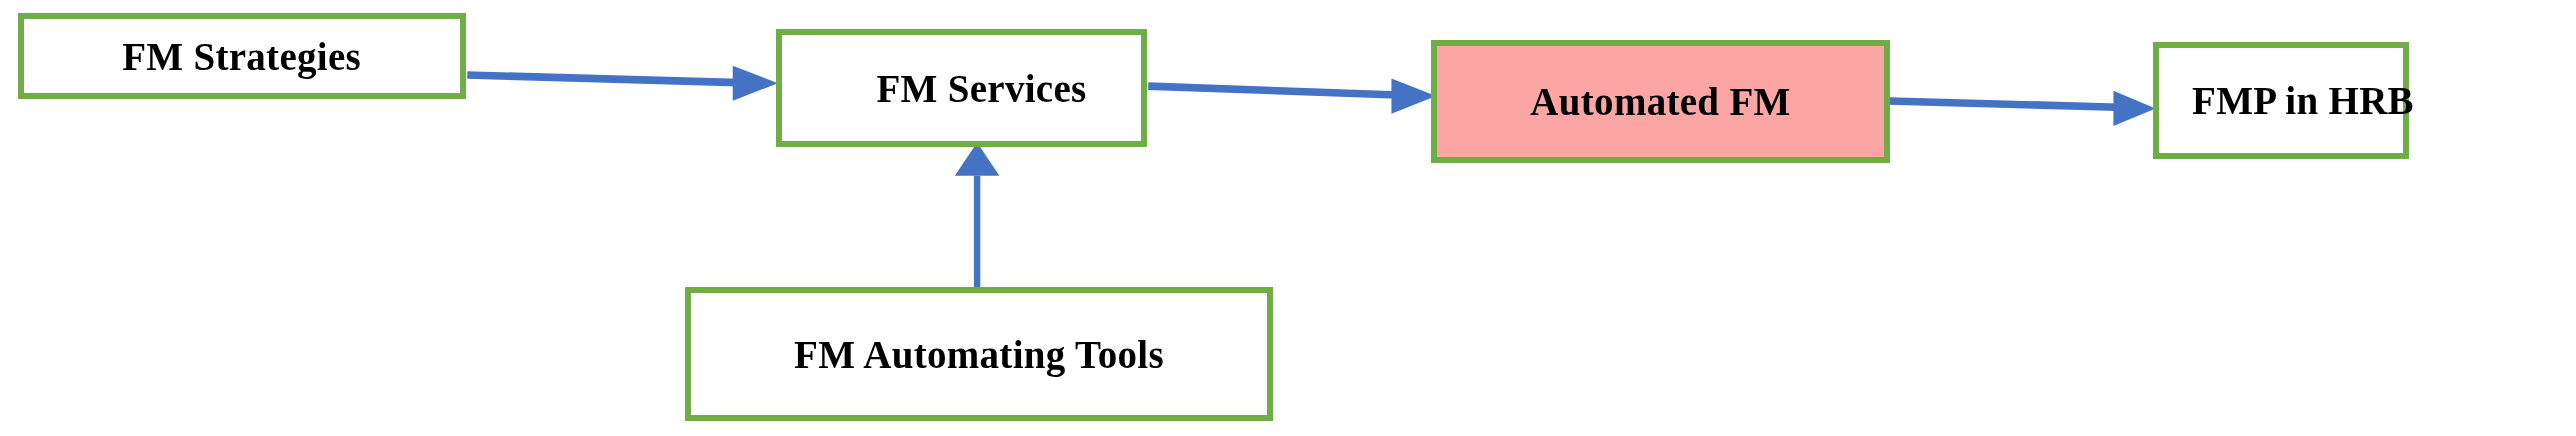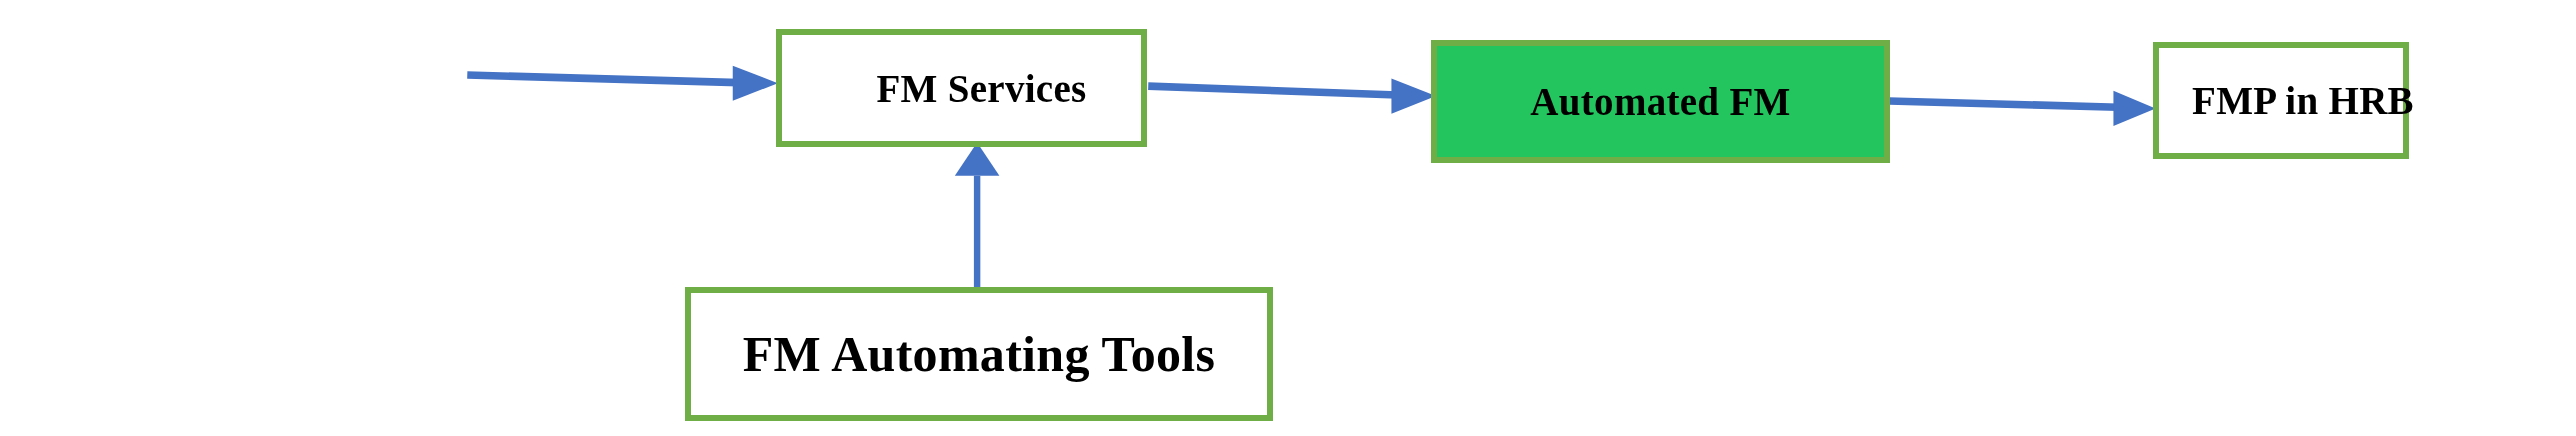--- a/index.html
+++ b/index.html
@@ -58,21 +58,21 @@
   #node-fmp-in-hrb {
     left: 2153px; top: 42px;  width: 256px;  height: 117px;
     border-width: 6.5px;
   }
   #node-fmp-in-hrb .node-label { font-size: 39px; }
 
   #node-fm-automating-tools {
     left: 685px; top: 287px; width: 588px; height: 134px;
     border-width: 6.5px;
   }
-  #node-fm-automating-tools .node-label { font-size: 50px; }
+  #node-fm-automating-tools .node-label { font-size: 39px; }
 
   
   #connectors {
     position: absolute;
     left: 0; top: 0;
     width: 2576px;
     height: 436px;
     z-index: 2;
     pointer-events: none;
   }
@@ -98,26 +98,29 @@
       <line x1="3206" y1="172" x2="3612" y2="183" stroke="#4472C4" stroke-width="13" stroke-linecap="butt"></line>
       <polygon points="3604,155 3676,185 3604,215" fill="#4472C4"></polygon>
     </g>
 
     <g>
       <line x1="1665" y1="492" x2="1665" y2="300" stroke="#4472C4" stroke-width="11" stroke-linecap="butt"></line>
       <polygon points="1665,243 1703,300 1627,300" fill="#4472C4"></polygon>
     </g>
   </svg>
 
+  <div class="node" id="node-fm-strategies" style="border-color: rgb(111, 174, 70); background: rgb(255, 255, 255);">
+    <span class="node-label" style="color: rgb(0, 0, 0);">FM Strategies</span>
+  </div>
 
   <div class="node" id="node-fm-services" style="border-color: rgb(111, 174, 70); background: rgb(255, 255, 255); padding-left: 40px;">
     <span class="node-label" style="color: rgb(0, 0, 0);">FM Services</span>
   </div>
 
-  <div class="node" id="node-automated-fm" style="border-color: rgb(111, 174, 70); background: #22c55e;">
+  <div class="node" id="node-automated-fm" style="border-color: rgb(111, 174, 70); background: #fca5a5;">
     <span class="node-label" style="color: rgb(0, 0, 0);">Automated FM</span>
   </div>
 
   <div class="node" id="node-fmp-in-hrb" style="border-color: rgb(111, 174, 70); background: rgb(255, 255, 255); padding-left: 44px;">
     <span class="node-label" style="color: rgb(0, 0, 0);">FMP in HRB</span>
   </div>
 
   <div class="node" id="node-fm-automating-tools" style="border-color: rgb(111, 174, 70); background: rgb(255, 255, 255);">
     <span class="node-label" style="color: rgb(0, 0, 0);">FM Automating Tools</span>
   </div>

